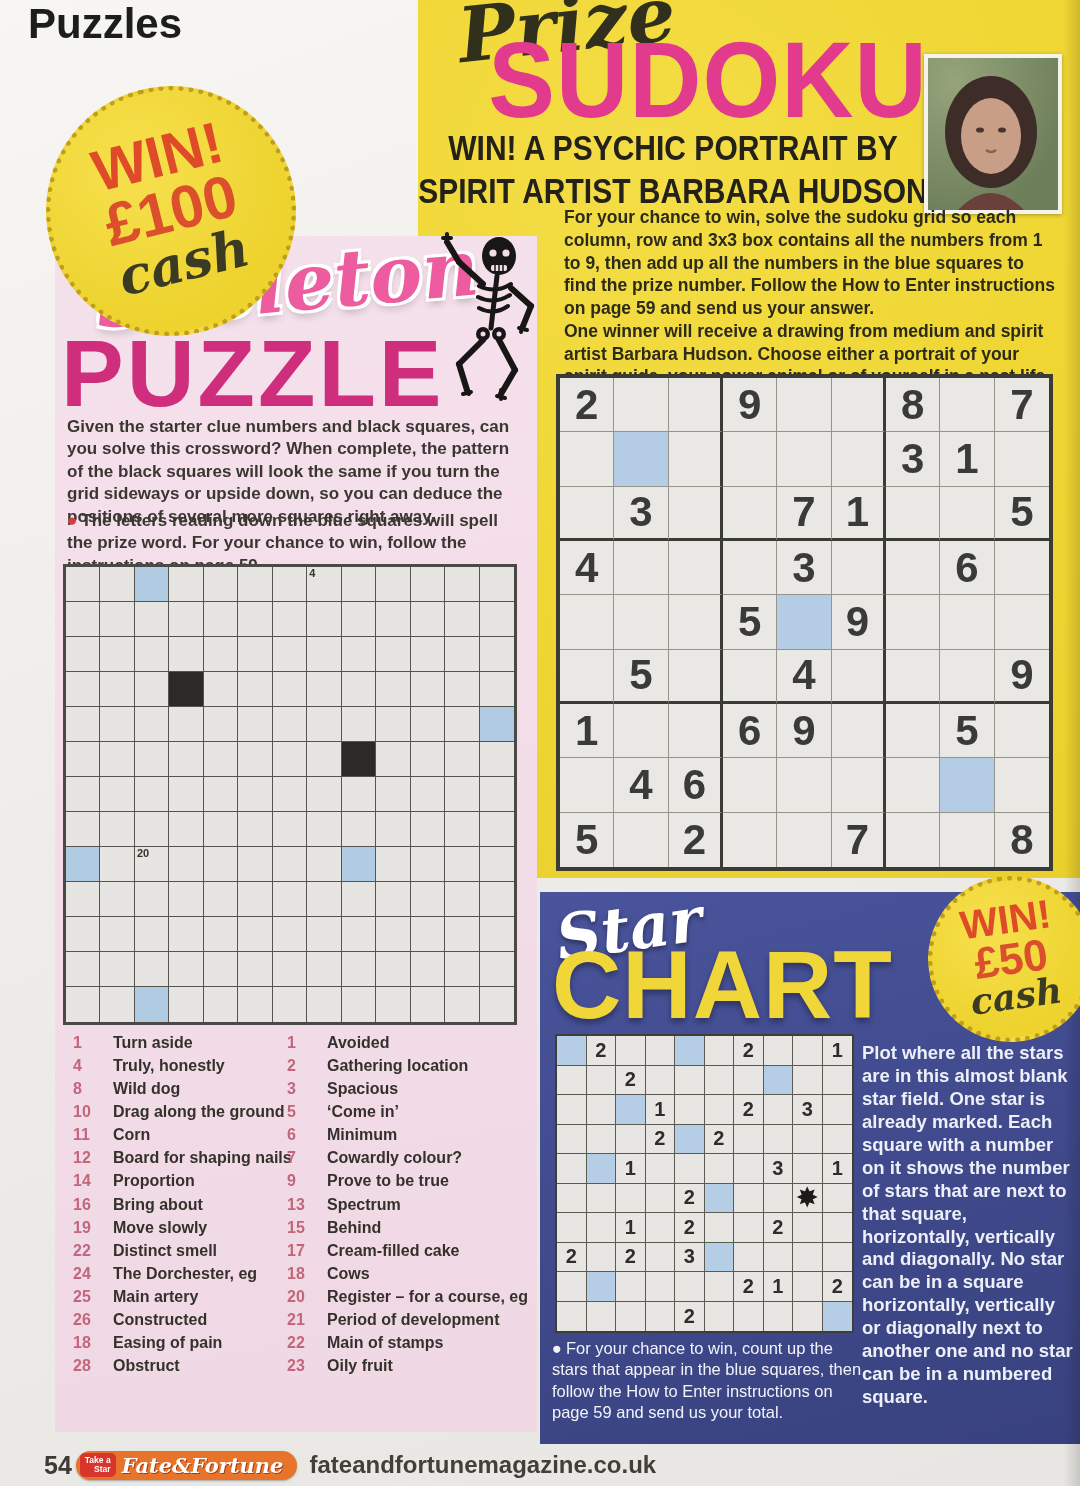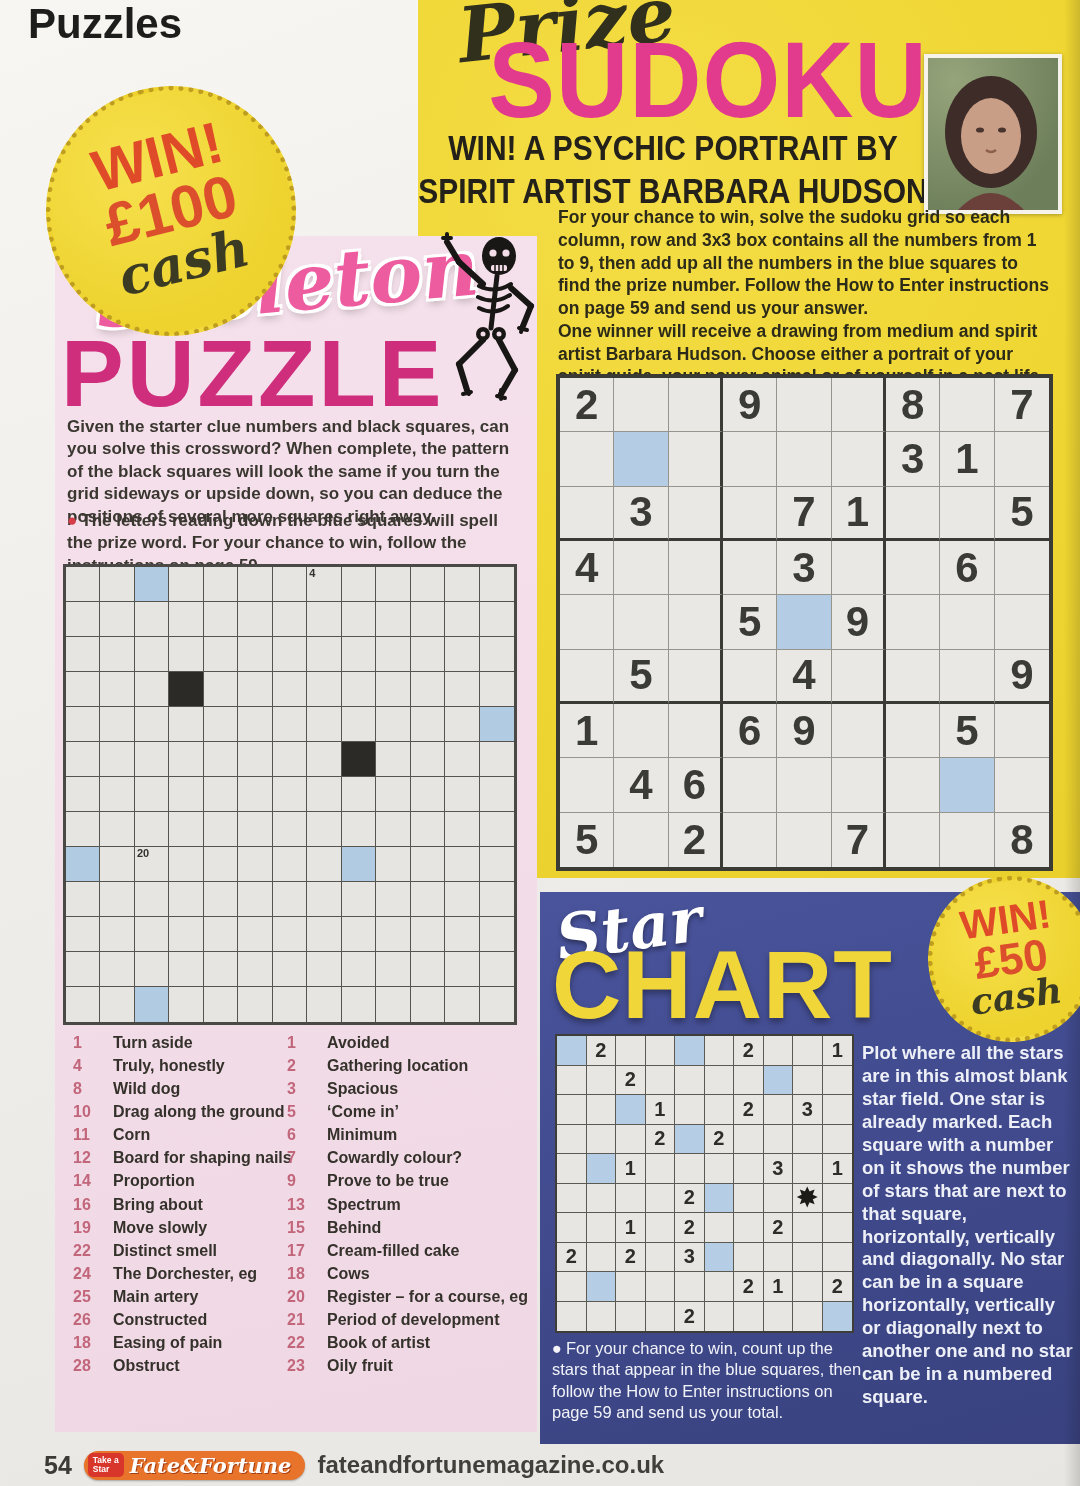--- a/index.html
+++ b/index.html
@@ -14,21 +14,21 @@
   .yellow-panel{position:absolute;left:418px;top:0;width:662px;height:878px;
         background:radial-gradient(circle at 35% 20%, #f4dd46 0%, #efd632 55%, #ead02c 100%);}
   .prize-script{position:absolute;left:40px;top:-20px;font-family:"DejaVu Serif",serif;
         font-style:italic;font-weight:bold;font-size:76px;color:#30301d;transform:rotate(-6deg);}
   .sudoku-title{position:absolute;left:60px;top:22px;width:460px;text-align:center;
         font-size:100px;font-weight:bold;color:#e23a8d;letter-spacing:1px;transform:scaleY(1.08);}
   .subtitle{position:absolute;left:0px;top:132px;width:510px;text-align:center;
         font-size:30px;font-weight:bold;color:#23211a;line-height:1.25;transform:scaleY(1.15);}
   .portrait{position:absolute;left:506px;top:54px;width:130px;height:152px;border:4px solid #f5f3ea;
         box-shadow:0 1px 4px rgba(0,0,0,.3);}
-  .sudoku-intro{position:absolute;left:140px;top:206px;width:492px;font-size:17.5px;
+  .sudoku-intro{position:absolute;left:146px;top:206px;width:492px;font-size:17.5px;
         font-weight:bold;color:#2c2a18;line-height:1.3;}
   .sudoku-intro p{margin:0;}
 
   
   .win-badge{position:absolute;border-radius:50%;
         background:radial-gradient(circle at 40% 30%, #f6e04e, #eed32e 70%);
         display:flex;flex-direction:column;align-items:center;justify-content:center;
         border:5px dotted #bf9d1e;box-sizing:border-box;z-index:5;}
   .win100{left:46px;top:86px;width:250px;height:250px;transform:rotate(-14deg);}
   .win50 {left:928px;top:876px;width:166px;height:166px;transform:rotate(-8deg);}
@@ -110,25 +110,25 @@
   .tcell.blue{background:#b5cee6;}
   .tcell .star-glyph{font-size:25px;line-height:1;color:#1c1b18;}
   .star-desc{position:absolute;left:322px;top:150px;width:212px;font-size:18.5px;
         font-weight:bold;color:#eef0f8;line-height:1.24;}
   .star-bullet{position:absolute;left:12px;top:446px;width:314px;font-size:16.5px;
         font-weight:normal;color:#f2f3f9;line-height:1.3;}
 
   
   .footer{position:absolute;left:0;top:1444px;width:100%;height:42px;
         display:flex;align-items:center;padding-left:44px;box-sizing:border-box;}
-  .page-num{font-size:25px;font-weight:bold;color:#3b3a35;margin-right:12px;}
+  .page-num{font-size:25px;font-weight:bold;color:#3b3a35;margin-right:4px;}
   .logo{display:flex;align-items:center;background:#e8742b;border-radius:20px;
         padding:2px 14px 2px 4px;box-shadow:0 1px 2px rgba(0,0,0,.3);}
   .logo-tab{background:#d8352b;color:#fff;font-size:8.5px;font-weight:bold;line-height:1.05;
-        border-radius:5px;padding:3px 5px;text-align:left;margin-right:6px;}
+        border-radius:5px;padding:3px 5px;text-align:right;margin-right:6px;}
   .logo-ff{font-family:"DejaVu Serif",serif;font-style:italic;font-weight:bold;
         font-size:21px;color:#fff;text-shadow:1px 1px 0 #a33d12;}
   .footer-url{font-size:24px;font-weight:bold;color:#413f39;margin-left:12px;}
 </style>
 </head>
 <body>
 
 <div class="page">
 
   <div class="section-label">Puzzles</div>
@@ -584,21 +584,21 @@
           <div class="clue-row">
             <span class="clue-num">20</span>
             <span class="clue-text">Register – for a course, eg</span>
           </div>
           <div class="clue-row">
             <span class="clue-num">21</span>
             <span class="clue-text">Period of development</span>
           </div>
           <div class="clue-row">
             <span class="clue-num">22</span>
-            <span class="clue-text">Book of artist</span>
+            <span class="clue-text">Main of stamps</span>
           </div>
           <div class="clue-row">
             <span class="clue-num">23</span>
             <span class="clue-text">Oily fruit</span>
           </div>
         </div>
     </div>
   </div>
 
   <div class="blue-panel">

